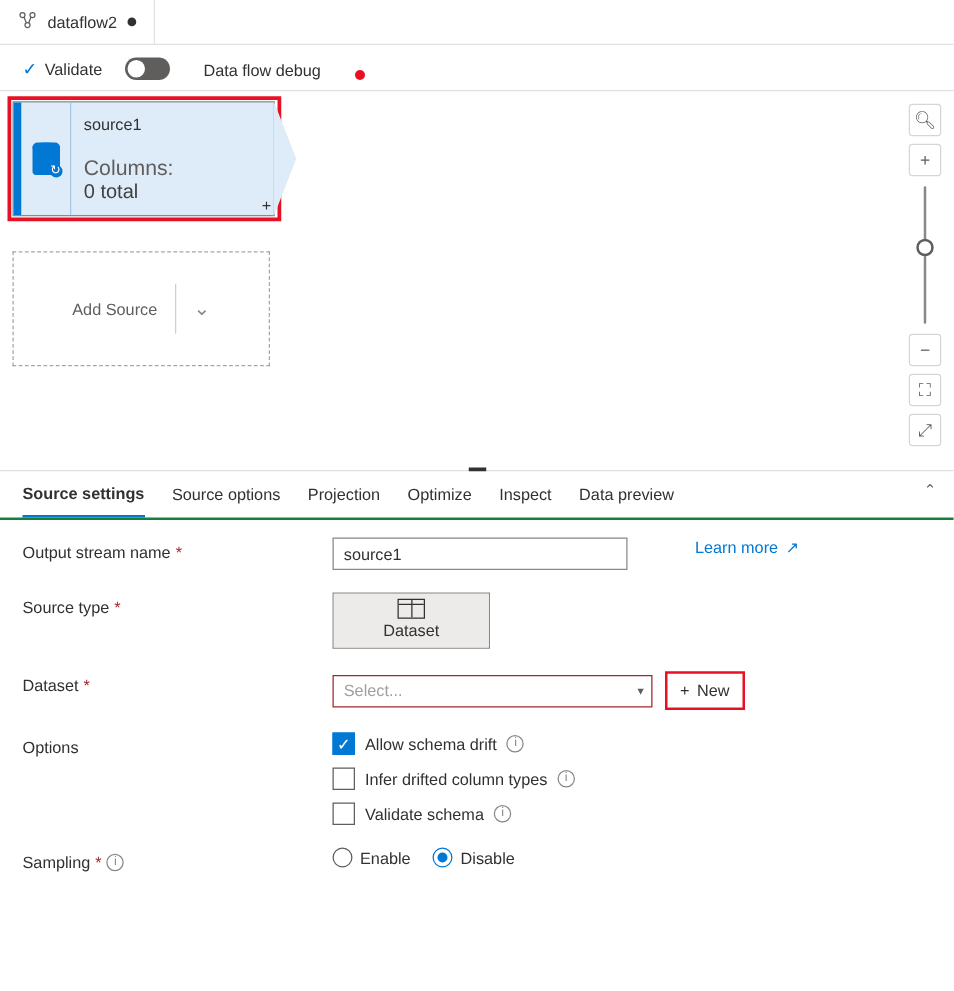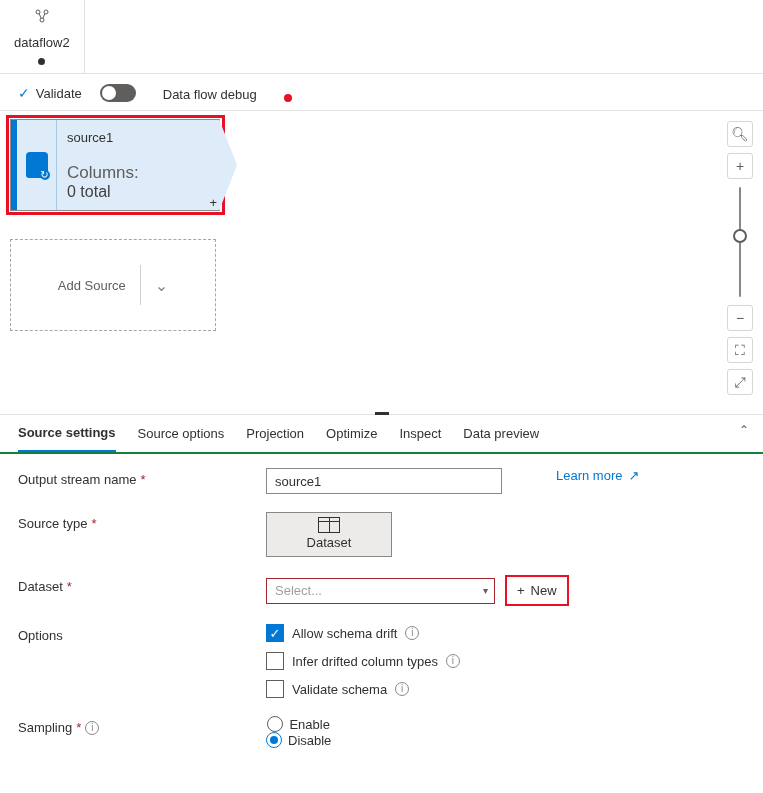--- a/index.html
+++ b/index.html
@@ -15,21 +15,20 @@
       display: flex;
       border-bottom: 1px solid #e1e1e1;
     }
     .tab-bar .tab {
       display: flex;
       align-items: center;
       gap: 8px;
       padding: 8px 14px;
       border-right: 1px solid #e1e1e1;
       font-size: 13px;
-      flex-direction: column;
     }
     .tab-bar .dot {
       width: 7px; height: 7px; border-radius: 50%; background: #323130;
     }
     
     .toolbar {
       display: flex;
       align-items: center;
       gap: 18px;
       padding: 10px 18px 8px;
@@ -163,42 +162,42 @@
       width:22px; height:16px; border:1.5px solid #323130; position:relative;
     }
     .seg-ico.table::before {
       content:""; position:absolute; inset:3px 0 0 0; border-top:1px solid #323130;
     }
     .seg-ico.table::after {
       content:""; position:absolute; left:50%; top:0; bottom:0; border-left:1px solid #323130;
     }
     .seg-ico.inline { background: repeating-linear-gradient(-45deg,#323130 0 2px,#fff 2px 4px); }
     .select {
-      width: 229px; height: 26px; border-color:#a4262c;
+      width: 256px; height: 26px; border-color:#a4262c;
       display:flex; align-items:center; justify-content:space-between;
       padding-right:6px; color:#a19f9d;
     }
     .select .chev2 { color:#605e5c; font-size:10px;}
     .new-btn {
       display:flex; align-items:center; gap:6px; color:#323130;
       padding: 2px 4px; cursor:pointer;
     }
     .new-wrap { border:2px solid #e81123; padding: 4px 6px; }
     
     .opts { display:flex; flex-direction:column; gap: 10px; }
     .chk-row { display:flex; align-items:center; gap: 8px; }
     .chk {
       width:18px; height:18px; border:1px solid #605e5c; display:flex;
       align-items:center; justify-content:center; font-size:13px;
     }
     .chk.on { background:#0078d4; border-color:#0078d4; color:#fff; }
     .info { width:14px; height:14px; border:1px solid #8a8886; border-radius:50%;
       font-size:10px; line-height:12px; text-align:center; color:#8a8886;}
     
-    .radio-group { display:flex; align-items:center;flex-direction:column;}
+    .radio-group { display:flex; gap: 18px; align-items:center;}
     .radio { width:16px; height:16px; border:1px solid #605e5c; border-radius:50%;
       display:flex; align-items:center; justify-content:center;}
     .radio.sel { border-color:#0078d4;}
     .radio.sel .dotb { width:8px; height:8px; background:#0078d4; border-radius:50%;}
   </style>
 </head>
 <body>
 
 <div class="tab-bar">
   <div class="tab">

